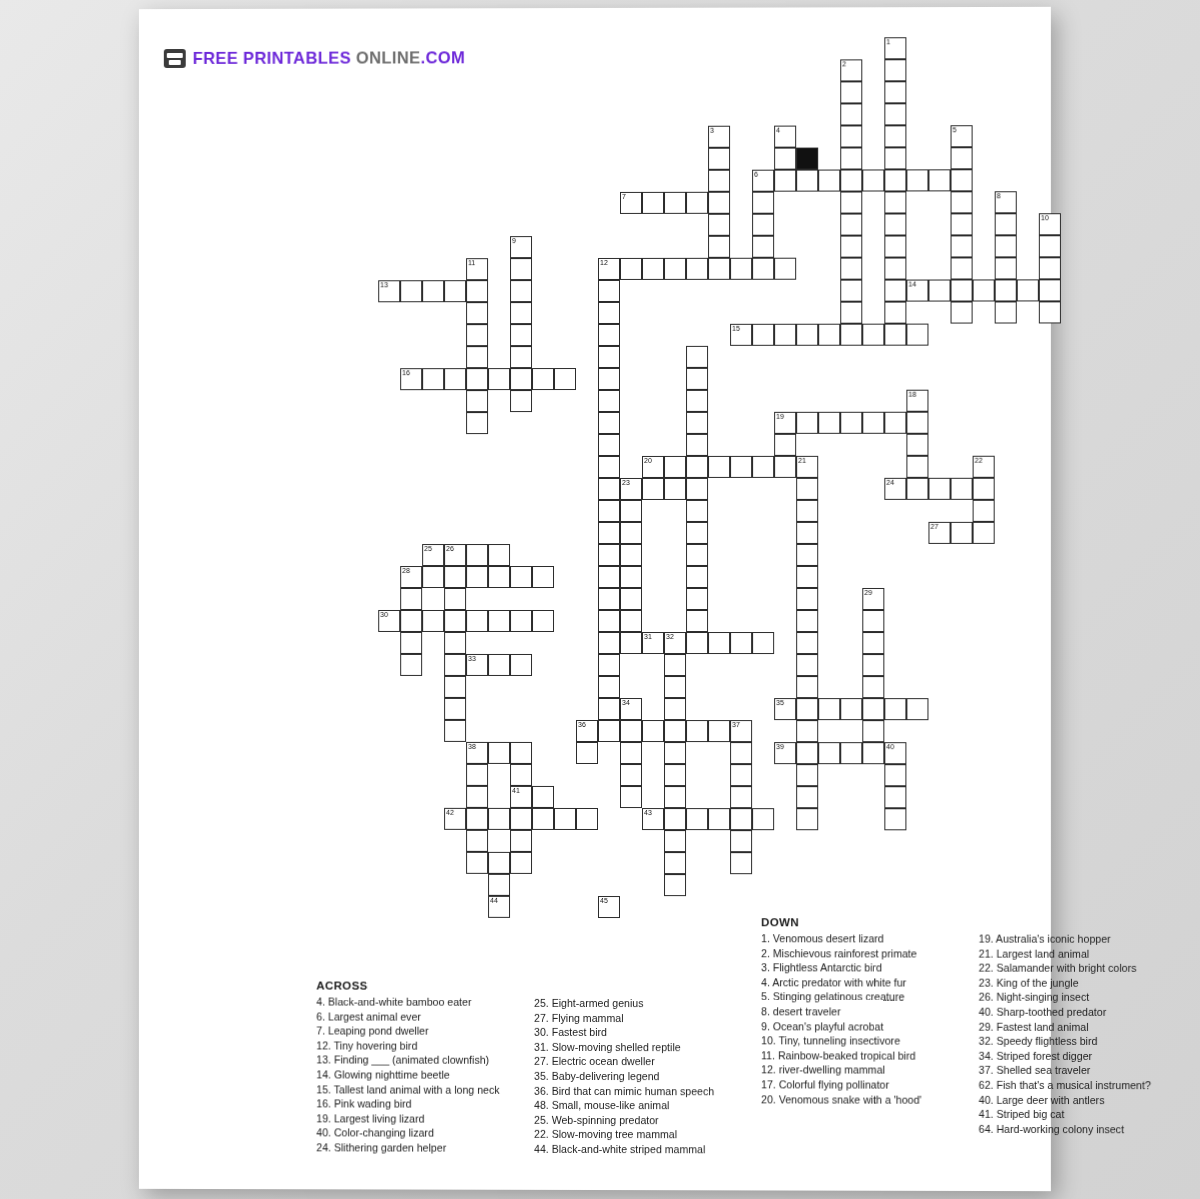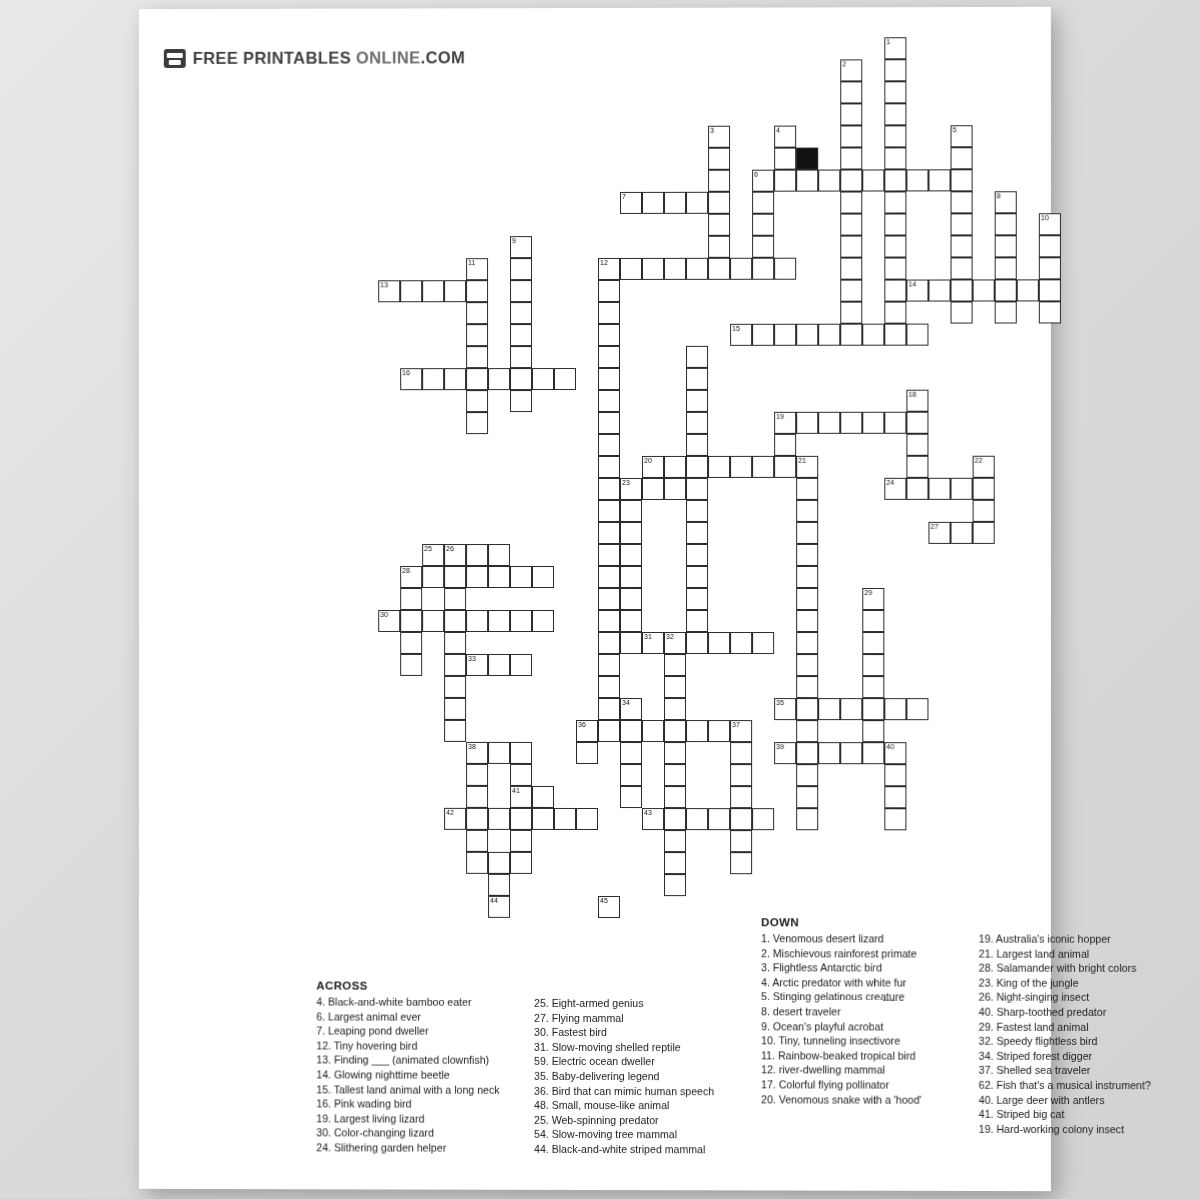--- a/index.html
+++ b/index.html
@@ -63,21 +63,21 @@
   }
   .logo-text {
     font-family: "Liberation Sans", sans-serif;
     font-weight: bold;
     font-size: 16.5px;
     letter-spacing: 0.4px;
     color: #3b3b3b;
     white-space: nowrap;
   }
   .logo-text .lite { color: #6e6e6e; font-weight: bold; }
-  .logo-text .dom  { color: #404040; font-weight: bold; text-align: right; }
+  .logo-text .dom  { color: #6d28d9; font-weight: bold; text-align: right; }
 
   
   #grid-layer {
     position: absolute;
     left: 0; top: 0;
     width: 912px;
     height: 1182px;
   }
   .cell {
     position: absolute;
@@ -548,37 +548,37 @@
       <ul class="clue-list">
           <li>4. Black-and-white bamboo eater</li>
           <li>6. Largest animal ever</li>
           <li>7. Leaping pond dweller</li>
           <li>12. Tiny hovering bird</li>
           <li>13. Finding ___ (animated clownfish)</li>
           <li>14. Glowing nighttime beetle</li>
           <li>15. Tallest land animal with a long neck</li>
           <li>16. Pink wading bird</li>
           <li>19. Largest living lizard</li>
-          <li>30. Color-changing lizard</li>
+          <li>40. Color-changing lizard</li>
           <li>24. Slithering garden helper</li>
         </ul>
     </div>
 
     <div class="clues" id="across-col2">
       <ul class="clue-list">
           <li>25. Eight-armed genius</li>
           <li>27. Flying mammal</li>
           <li>30. Fastest bird</li>
           <li>31. Slow-moving shelled reptile</li>
-          <li>59. Electric ocean dweller</li>
+          <li>27. Electric ocean dweller</li>
           <li>35. Baby-delivering legend</li>
           <li>36. Bird that can mimic human speech</li>
           <li>48. Small, mouse-like animal</li>
           <li>25. Web-spinning predator</li>
-          <li>54. Slow-moving tree mammal</li>
+          <li>22. Slow-moving tree mammal</li>
           <li>44. Black-and-white striped mammal</li>
         </ul>
     </div>
 
     <div class="clues" id="down-col1">
       <div class="clue-head">DOWN</div>
       <ul class="clue-list">
           <li>1. Venomous desert lizard</li>
           <li>2. Mischievous rainforest primate</li>
           <li>3. Flightless Antarctic bird</li>
@@ -592,29 +592,29 @@
           <li>17. Colorful flying pollinator</li>
           <li>20. Venomous snake with a 'hood'</li>
         </ul>
     </div>
 
     <div class="clues" id="down-col2">
       <div class="clue-head" style="visibility:hidden">&nbsp;</div>
       <ul class="clue-list">
           <li>19. Australia's iconic hopper</li>
           <li>21. Largest land animal</li>
-          <li>28. Salamander with bright colors</li>
+          <li>22. Salamander with bright colors</li>
           <li>23. King of the jungle</li>
           <li>26. Night-singing insect</li>
           <li>40. Sharp-toothed predator</li>
           <li>29. Fastest land animal</li>
           <li>32. Speedy flightless bird</li>
           <li>34. Striped forest digger</li>
           <li>37. Shelled sea traveler</li>
           <li>62. Fish that's a musical instrument?</li>
           <li>40. Large deer with antlers</li>
           <li>41. Striped big cat</li>
-          <li>19. Hard-working colony insect</li>
+          <li>64. Hard-working colony insect</li>
         </ul>
     </div>
 
   </div>
 </div>
 
 </body></html>

